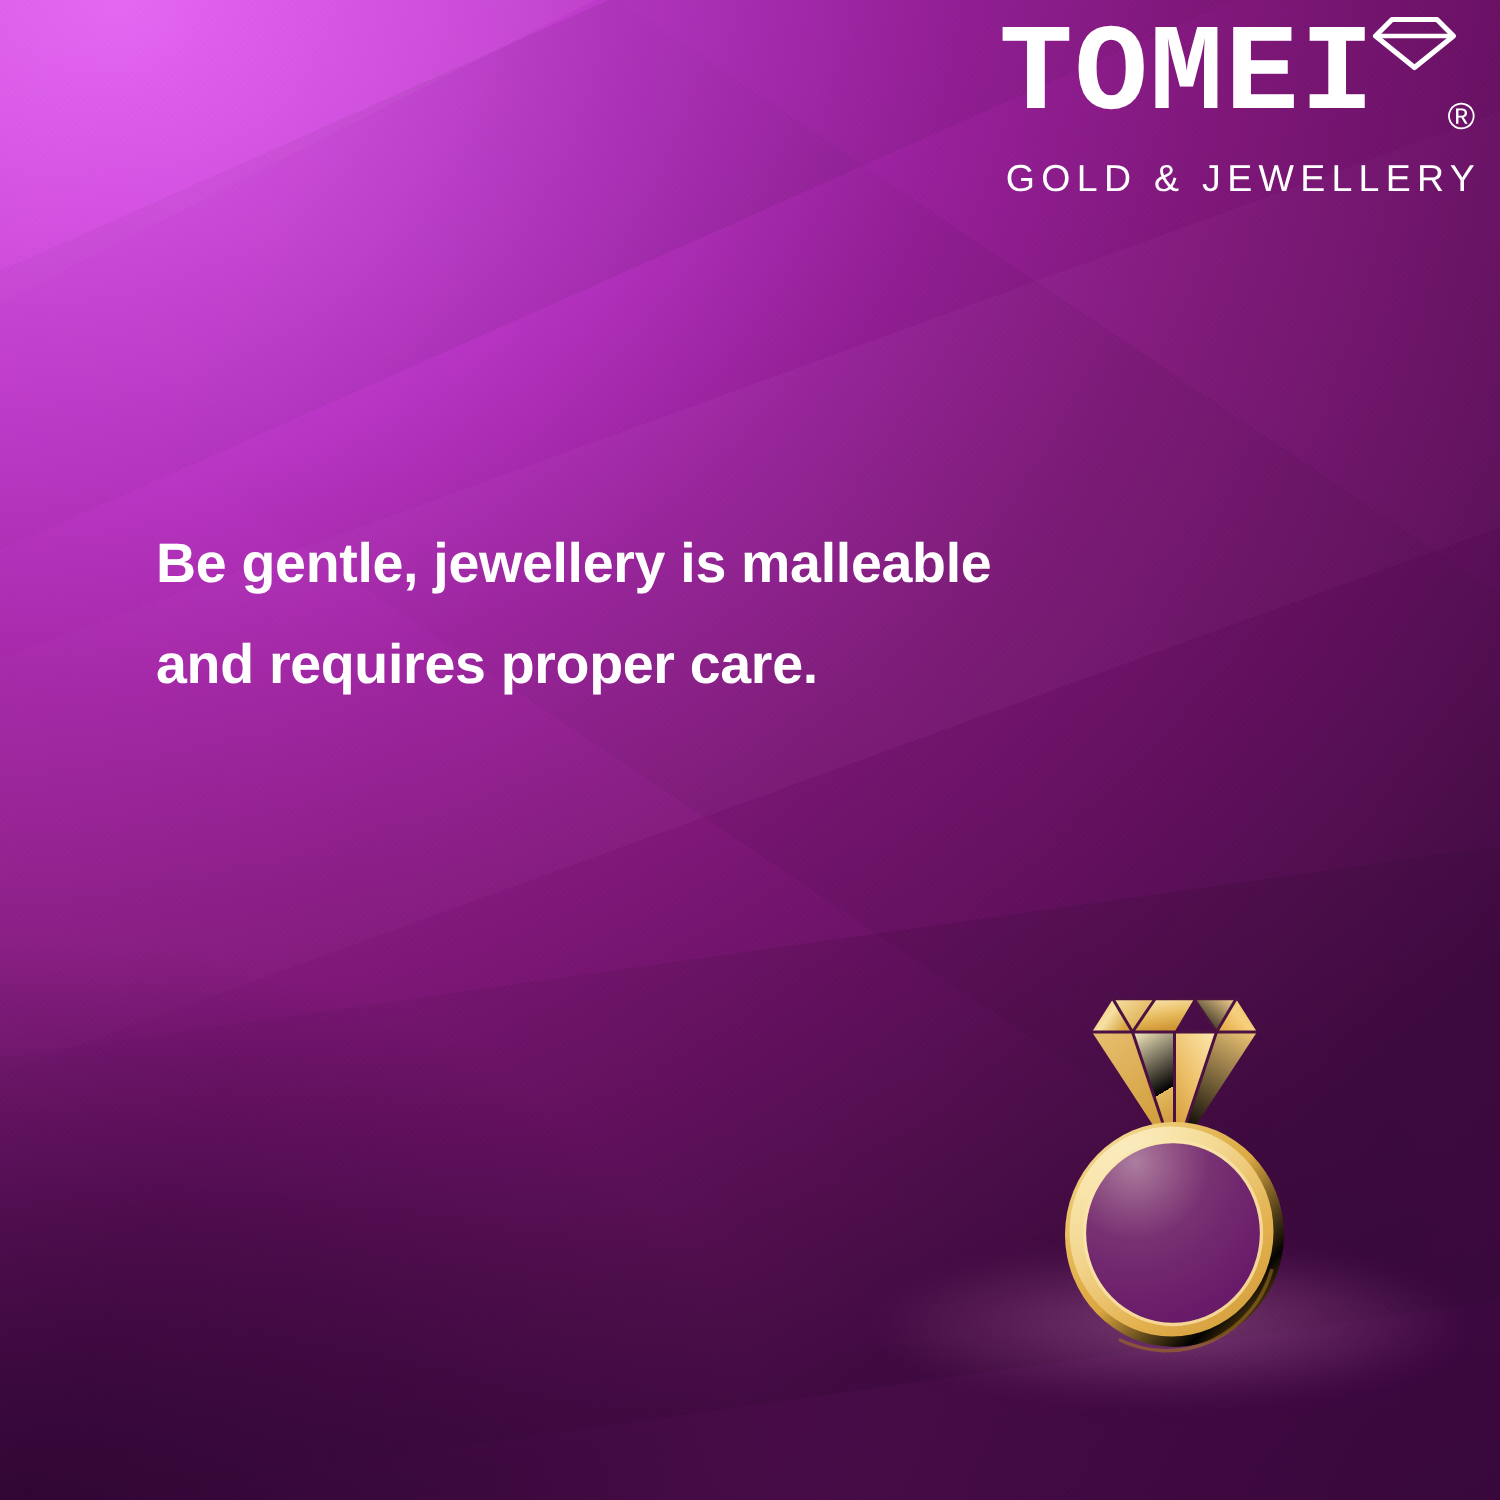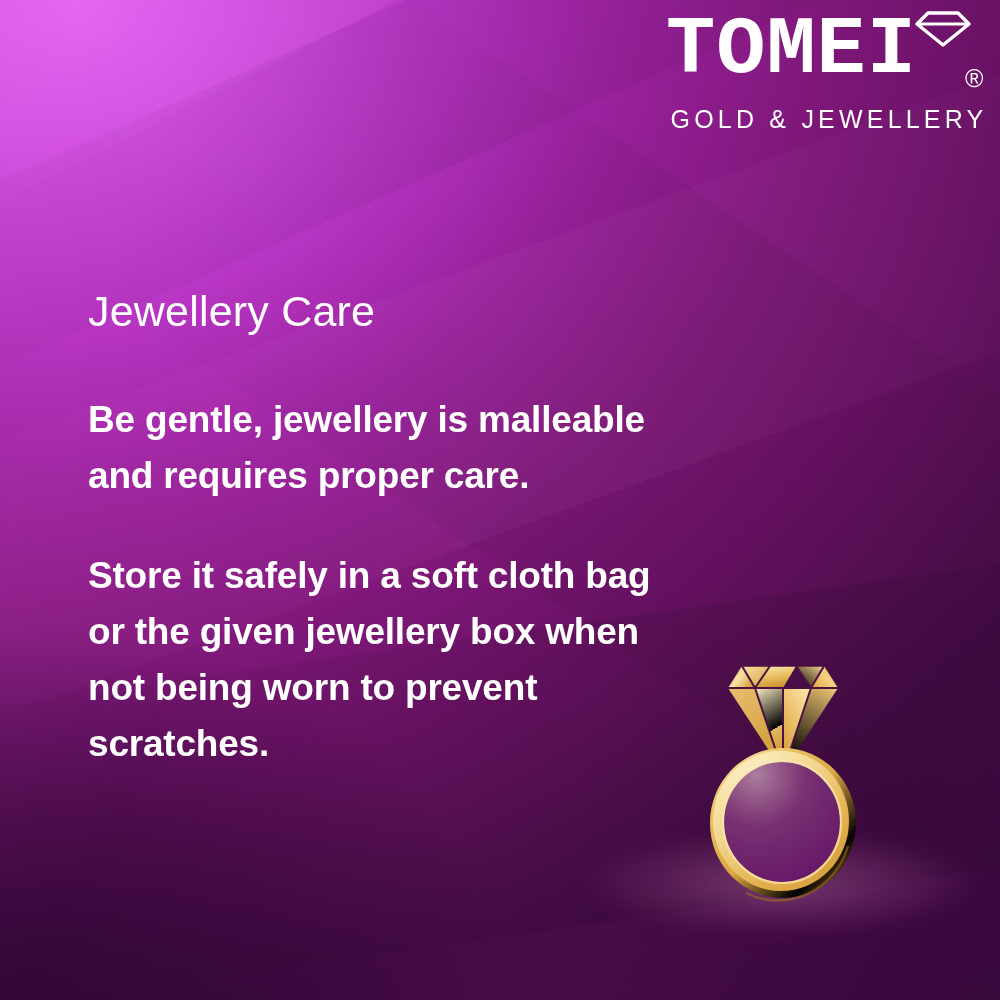--- a/index.html
+++ b/index.html
@@ -153,24 +153,24 @@
     font-size: 43px;
     line-height: 50px;
     color: #ffffff;
     letter-spacing: 0.2px;
     margin: 0;
   }
   .para {
     font-family: "Liberation Sans", sans-serif;
     font-weight: 700;
     font-size: 37px;
-    line-height: 56px;
+    line-height: 67px;
     color: #ffffff;
     letter-spacing: -0.2px;
-    margin: 0;
+    margin: 16px;
   }
   .para-1 { margin-top: 56px; }
   .para-2 { margin-top: 44px; }
 
   
   .ring-art {
     position: absolute;
     left: 700px;
     top: 650px;
     width: 180px;
@@ -205,23 +205,21 @@
             <path d="M3 14 L55 14"></path>
           </g>
         </svg>
       </div>
       <div class="logo-reg">®</div>
     </div>
     <div class="logo-tagline">GOLD &amp; JEWELLERY</div>
   </div>
 
   <div class="copy">
-    <h1 class="headline">Jewellery Care</h1>
     <p class="para para-1">Be gentle, jewellery is malleable and requires proper care.</p>
-    <p class="para para-2">Store it safely in a soft cloth bag or the given jewellery box when not being worn to prevent scratches.</p>
   </div>
 
   <div class="ring-art">
     <svg viewBox="0 0 180 260" width="180" height="260" aria-hidden="true">
       <defs>
         <linearGradient id="gFacetA" x1="0" y1="0" x2="1" y2="1">
           <stop offset="0%" stop-color="#f3d189"></stop>
           <stop offset="45%" stop-color="#d9a63f"></stop>
           <stop offset="100%" stop-color="#f6e2a8"></stop>
         </linearGradient>

